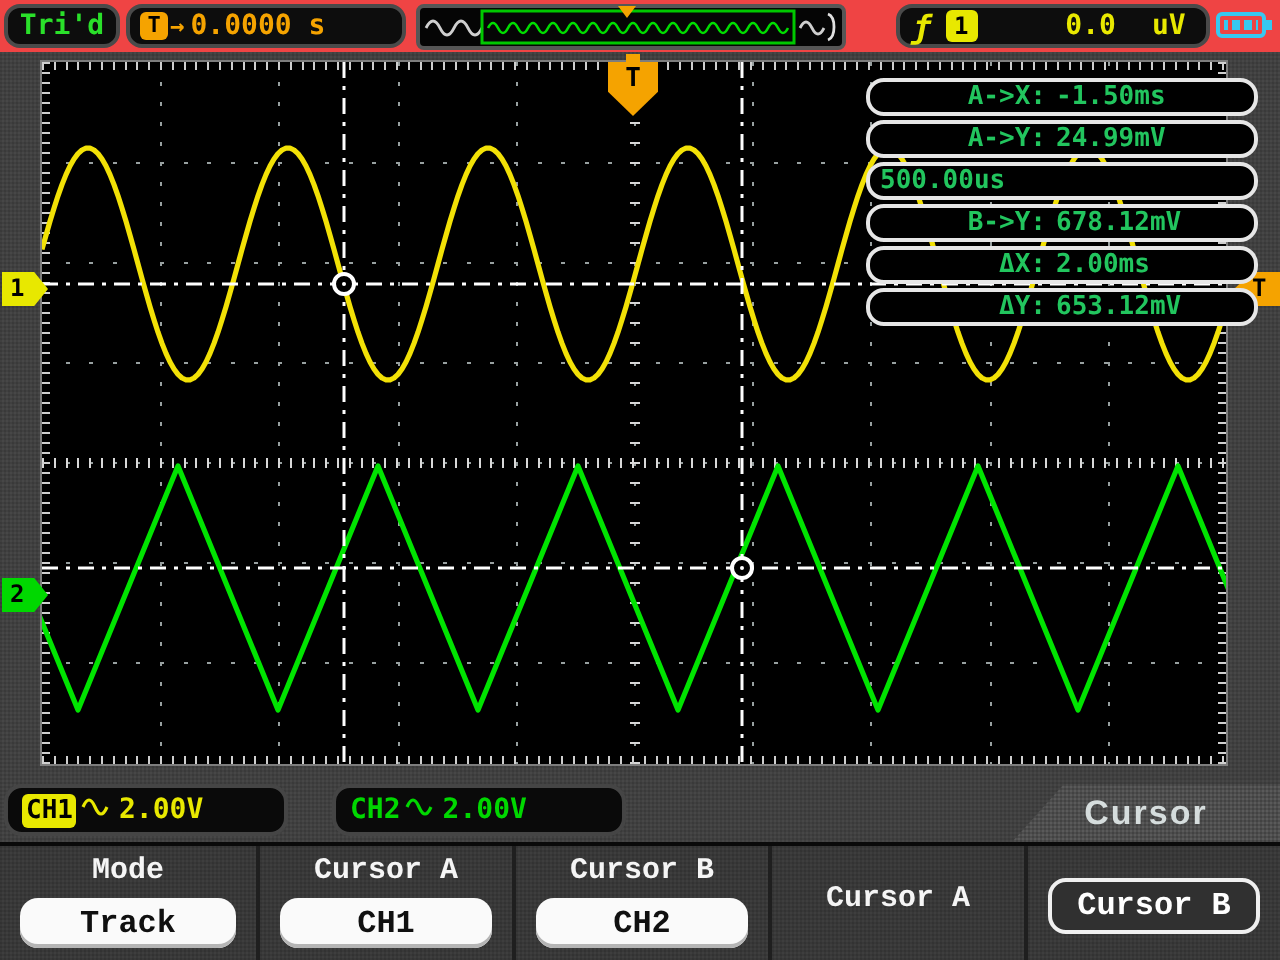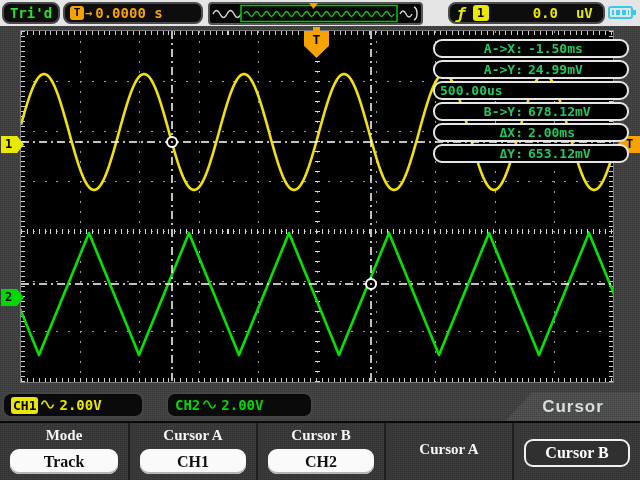--- a/index.html
+++ b/index.html
@@ -1,19 +1,19 @@
 <!DOCTYPE html>
 <html><head>
 <meta charset="utf-8">
 <style>
   html,body{margin:0;padding:0;background:#000;}
   .scope{position:relative;width:640px;height:480px;background:#000;overflow:hidden;
          font-family:"DejaVu Sans Mono", monospace;font-weight:bold;}
   
-  .topbar{position:absolute;left:0;top:0;width:640px;height:26px;background:#e5e5e5;z-index:6;}
+  .topbar{position:absolute;left:0;top:0;width:640px;height:26px;background:#ef4444;z-index:6;}
   .tbox{position:absolute;box-sizing:border-box;background:#0d0d0d;border:2px solid #4a4a4a;border-radius:8px;
         display:flex;align-items:center;}
   .trigd{left:2px;top:2px;width:58px;height:22px;justify-content:center;color:#2ae02a;font-size:14px;}
   .ttime{left:63px;top:2px;width:140px;height:22px;padding:0 5px;color:#f5a300;font-size:14px;}
   .ticon{display:inline-block;width:14px;height:14px;background:#f5a300;border-radius:3px;color:#000;
          font-size:11px;line-height:14px;text-align:center;}
   .tarrow{color:#f5a300;font-size:12px;margin:0 3px 0 1px;}
   .preview{left:208px;top:2px;width:215px;height:23px;border:2px solid #565656;border-radius:4px;background:#050505;}
   .ptick{position:absolute;left:99px;top:-1px;width:9px;height:6px;background:#f5a300;
          clip-path:polygon(0 0,100% 0,50% 100%);}
@@ -76,21 +76,21 @@
   .tab{position:absolute;left:506px;top:392px;width:134px;height:29px;background:#5a5a5a;z-index:5;
        clip-path:polygon(26px 0,100% 0,100% 100%,0 100%);display:flex;align-items:center;justify-content:center;
        background-image:repeating-linear-gradient(0deg,rgba(0,0,0,.15) 0 1px,transparent 1px 2px),
                         repeating-linear-gradient(90deg,rgba(0,0,0,.15) 0 1px,transparent 1px 2px);
        color:#d6dddd;font-family:"Liberation Sans",sans-serif;font-size:17px;font-weight:bold;letter-spacing:1px;}
   
   .menubar{position:absolute;left:0;top:421px;width:640px;height:59px;background:#3e3e3e;z-index:6;
            border-top:2px solid #0a0a0a;box-sizing:border-box;
            background-image:repeating-linear-gradient(0deg,rgba(0,0,0,.10) 0 1px,transparent 1px 2px),
                             repeating-linear-gradient(90deg,rgba(0,0,0,.10) 0 1px,transparent 1px 2px);
-           font-family:Liberation Serif, serif;}
+           font-family:Liberation Mono, monospace;}
   .mcol{position:absolute;top:0;width:128px;height:57px;box-sizing:border-box;}
   .mcol + .mcol{border-left:2px solid #1f1f1f;}
   .mlabel{margin-top:4px;text-align:center;color:#f5f5f5;font-size:15px;font-weight:bold;}
   .mlabel.solo{margin-top:18px;}
   .mbtn{margin:5px 10px 0;height:25px;background:#fafafa;border-radius:9px;color:#101010;
         display:flex;align-items:center;justify-content:center;font-size:16px;font-weight:bold;
         box-shadow:inset 0 -2px 0 #b5b5b5;}
   .mbtn.outline{margin-top:16px;background:#303030;border:2px solid #f0f0f0;color:#fff;box-shadow:none;height:24px;}
 </style>
 </head>

